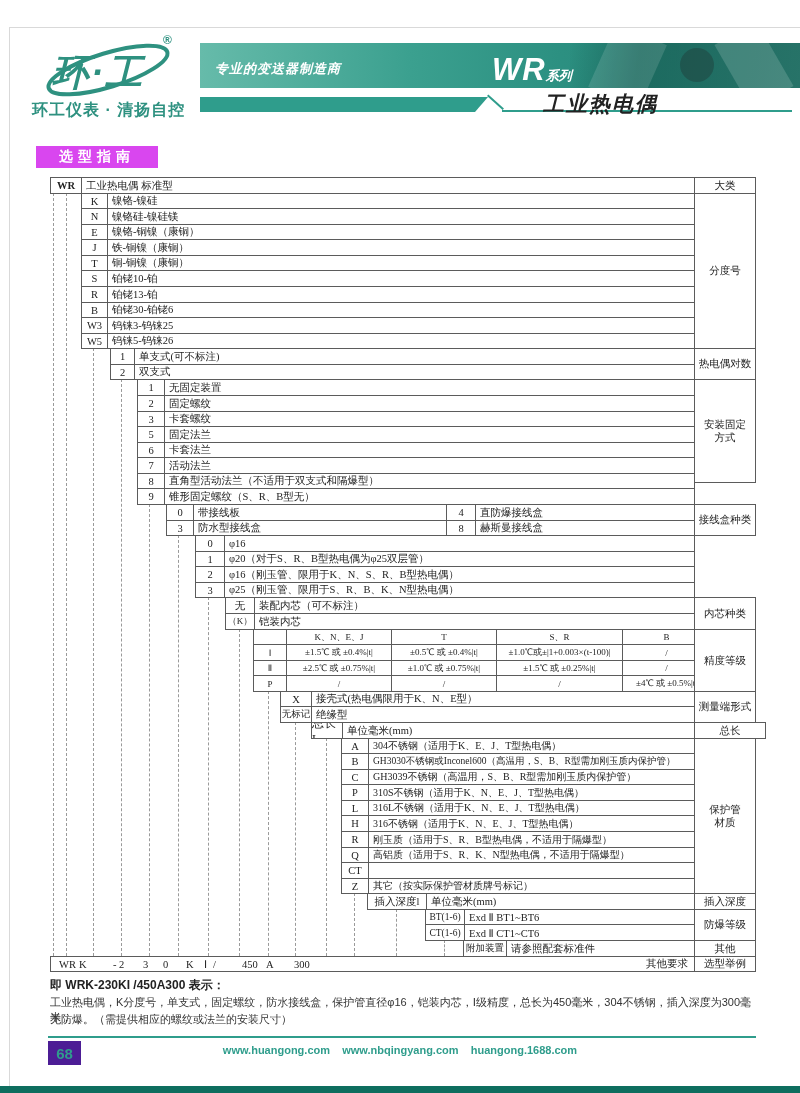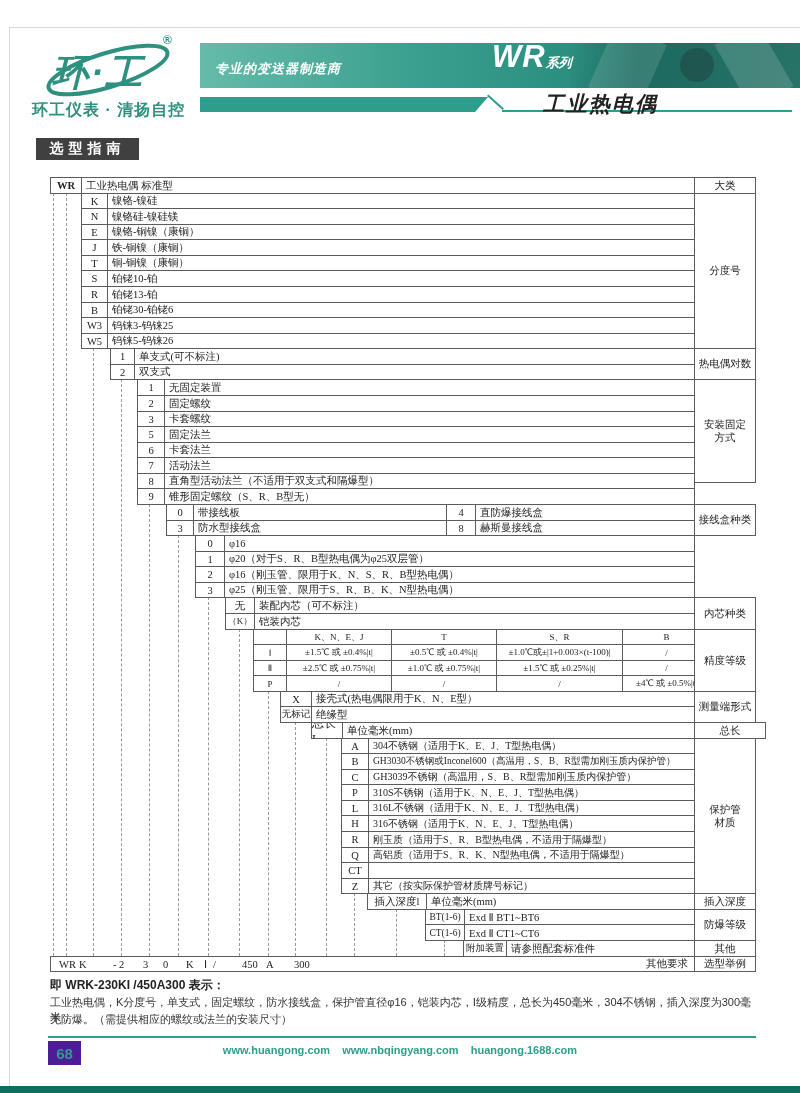--- a/index.html
+++ b/index.html
@@ -15,29 +15,29 @@
   .logo-reg{left:163px;top:33px;font-size:12px;color:#2e9180;font-weight:bold;}
   .tagline{left:32px;top:100px;font-size:16px;font-weight:bold;color:#2e9180;letter-spacing:1px;}
   .banner{left:200px;top:43px;width:600px;height:45px;
           background:linear-gradient(90deg,#66bbaa 0%,#3ba08f 35%,#2c9081 60%,#257f72 100%);}
   .banner-photo{right:0;top:0;width:230px;height:45px;overflow:hidden;
           background:linear-gradient(100deg,rgba(20,90,80,0) 0%,rgba(16,80,72,.55) 30%,rgba(40,110,100,.7) 100%);}
   .ph1{left:30px;top:-12px;width:55px;height:70px;background:rgba(255,255,255,.13);transform:rotate(24deg);}
   .ph2{left:110px;top:5px;width:34px;height:34px;border-radius:50%;background:rgba(30,60,58,.45);}
   .ph3{left:160px;top:-15px;width:48px;height:75px;background:rgba(220,240,235,.18);transform:rotate(-30deg);}
   .slogan{left:215px;top:60px;font-size:13px;font-weight:bold;font-style:italic;color:#fff;letter-spacing:1px;}
-  .series{left:492px;top:39px;color:#fff;font-style:italic;font-weight:bold;text-align:center;}
+  .series{left:492px;top:52px;color:#fff;font-style:italic;font-weight:bold;text-align:center;}
   .series .big{font-size:31px;letter-spacing:1px;}
   .series .small{font-size:13px;}
   .ribbon{left:200px;top:97px;width:288px;height:15px;background:#2f9d8c;
           clip-path:polygon(0 0,100% 0,calc(100% - 13px) 100%,0 100%);}
   .ribbon-diag{left:487px;top:96px;width:2px;height:21px;background:#2f9d8c;transform:rotate(-48deg);transform-origin:top left;}
   .ribbon-line{left:502px;top:110px;width:290px;height:2px;background:#2f9d8c;}
   .product-title{left:543px;top:90px;font-size:21px;font-weight:bold;font-style:italic;color:#222;letter-spacing:2px;}
-  .badge{left:36px;top:138px;width:103px;height:22px;background:#404040;color:#fff;
+  .badge{left:36px;top:146px;width:122px;height:22px;background:#d946ef;color:#fff;
          font-size:14px;font-weight:bold;letter-spacing:5px;display:flex;align-items:center;justify-content:center;}
   
   #grid{left:50px;top:177px;width:706px;height:796px;font-family:"Liberation Serif",serif;}
   .row{display:flex;border:1px solid #5b5b5b;background:#fff;z-index:2;font-size:10.5px;color:#222;}
   .code{display:flex;align-items:center;justify-content:center;border-right:1px solid #5b5b5b;flex:none;overflow:hidden;}
   .desc{flex:1;display:flex;align-items:center;padding-left:4px;overflow:hidden;white-space:nowrap;}
   .gcell{display:flex;align-items:center;justify-content:center;border-right:1px solid #5b5b5b;flex:none;overflow:hidden;font-size:9px;padding:0 1px;white-space:nowrap;}
   .gcell:last-child{border-right:none;}
   .label{border:1px solid #5b5b5b;background:#fff;z-index:2;display:flex;align-items:center;justify-content:center;
          text-align:center;font-size:10.5px;color:#222;white-space:pre-line;line-height:1.25;}

